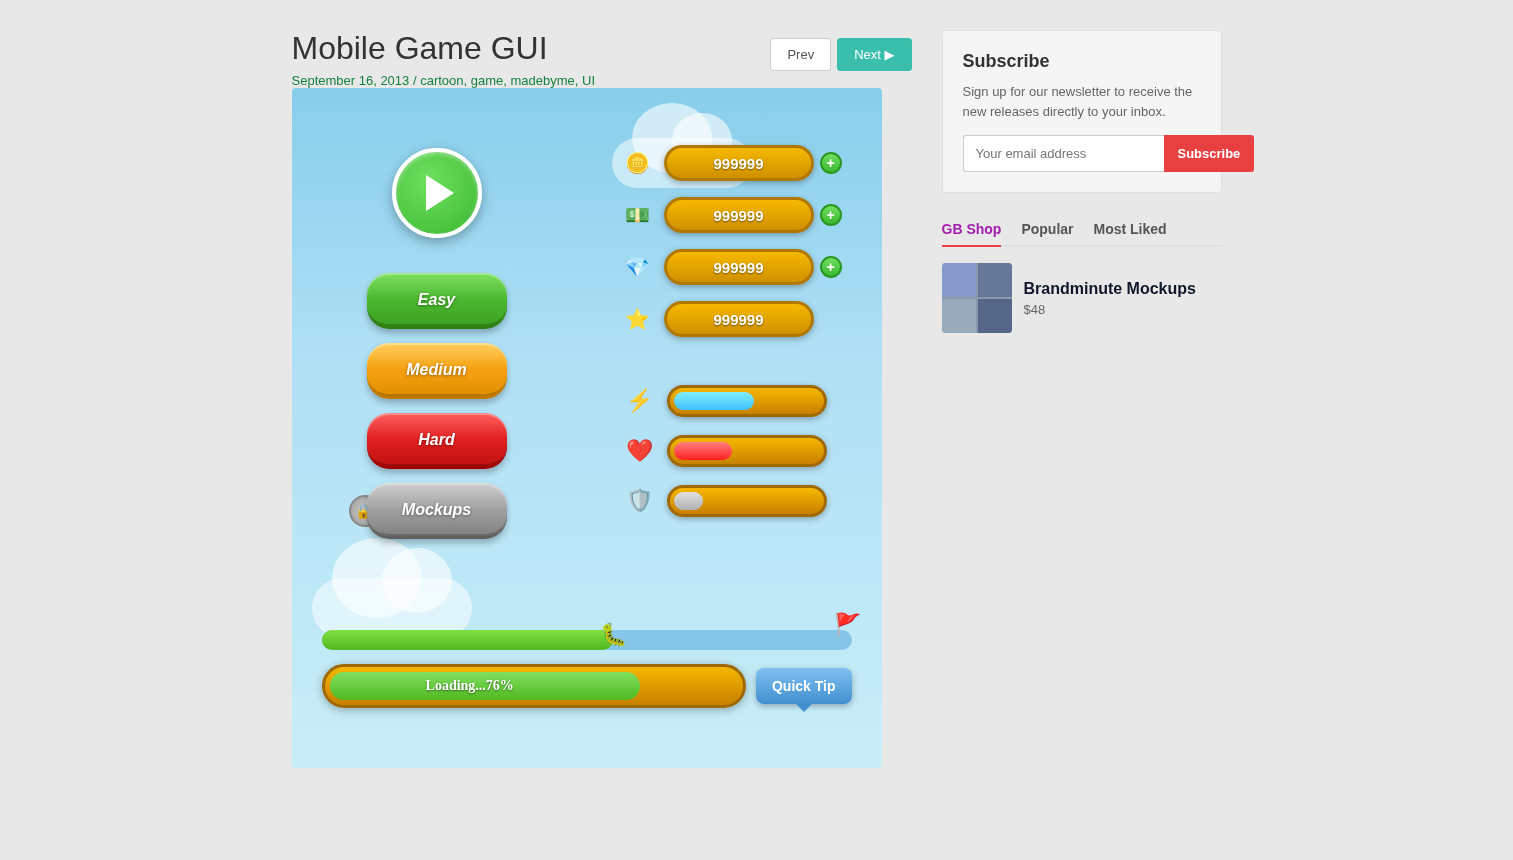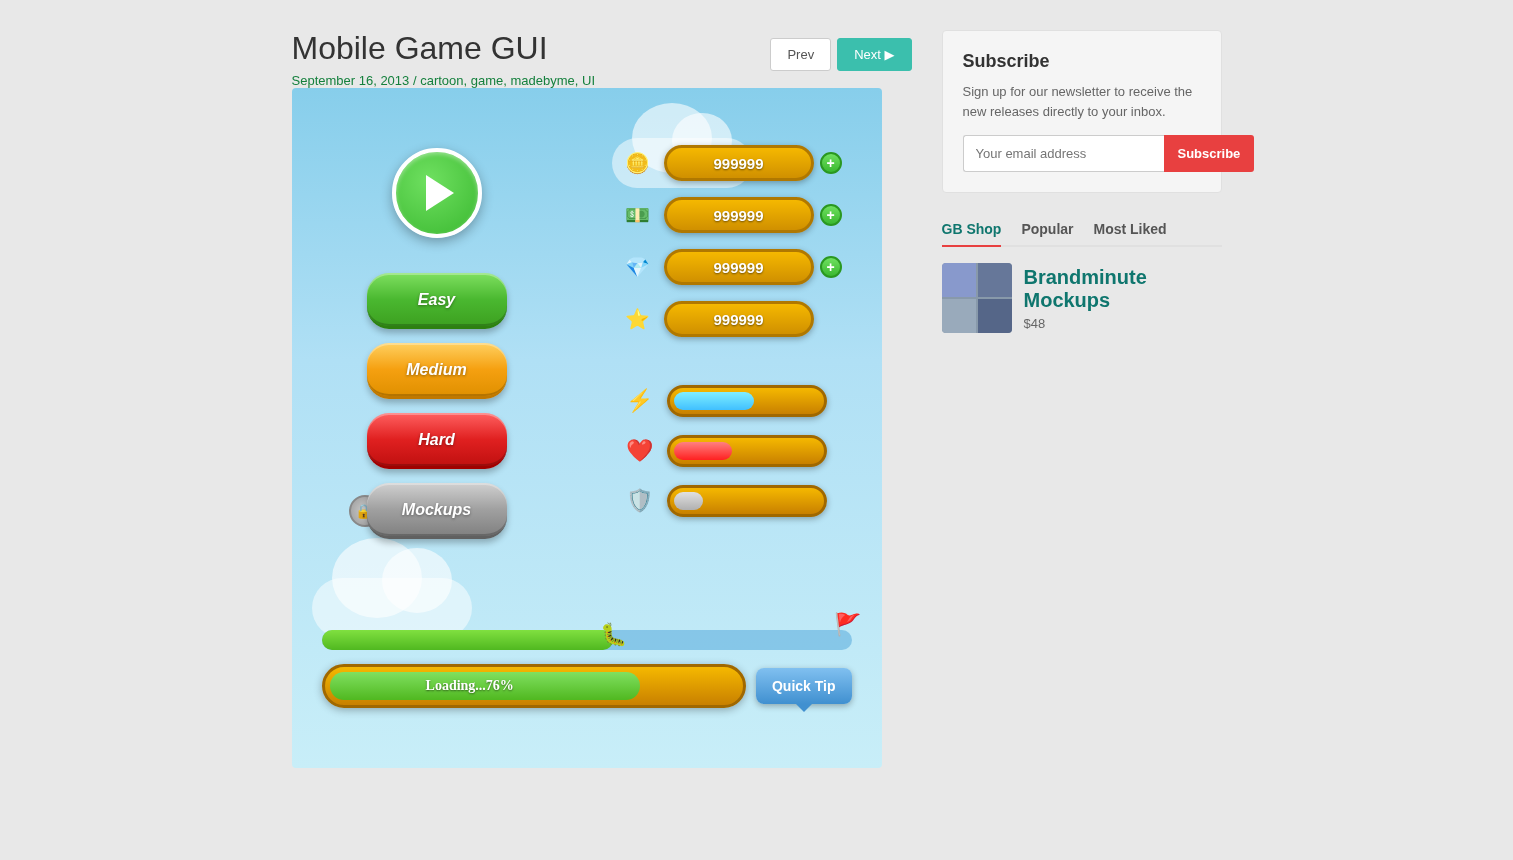--- a/index.html
+++ b/index.html
@@ -496,21 +496,21 @@
       margin-right: 20px;
       font-size: 14px;
       font-weight: bold;
       color: #555;
       cursor: pointer;
       border-bottom: 2px solid transparent;
       margin-bottom: -2px;
     }
 
     .tab-item.active {
-      color: #0f766e;
+      color: #a21caf;
       border-bottom-color: #e84040;
       text-align: right;
     }
 
     .product-card {
       display: flex;
       gap: 12px;
       align-items: center;
     }
 
@@ -532,23 +532,23 @@
     .thumb-cell:nth-child(1) { background: #8899cc; }
     .thumb-cell:nth-child(2) { background: #667799; }
     .thumb-cell:nth-child(3) { background: #99aabb; }
     .thumb-cell:nth-child(4) { background: #556688; }
 
     .product-info {
       flex: 1;
     }
 
     .product-name {
-      font-size: 20px;
-      font-weight: bold;
-      color: #0f766e;
+      font-size: 16px;
+      font-weight: bold;
+      color: #0f172a;
       margin-bottom: 4px;
     }
 
     .product-price {
       font-size: 13px;
       color: #666;
     }
   </style>
 </head>
 <body>

